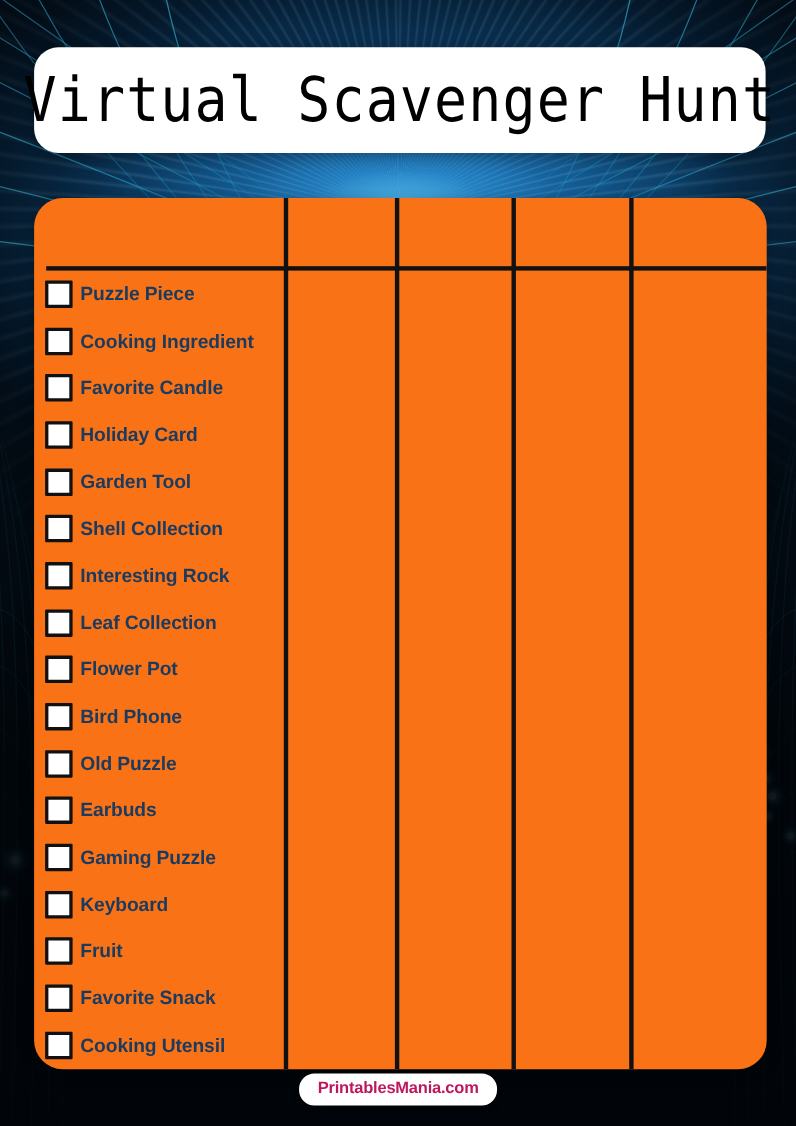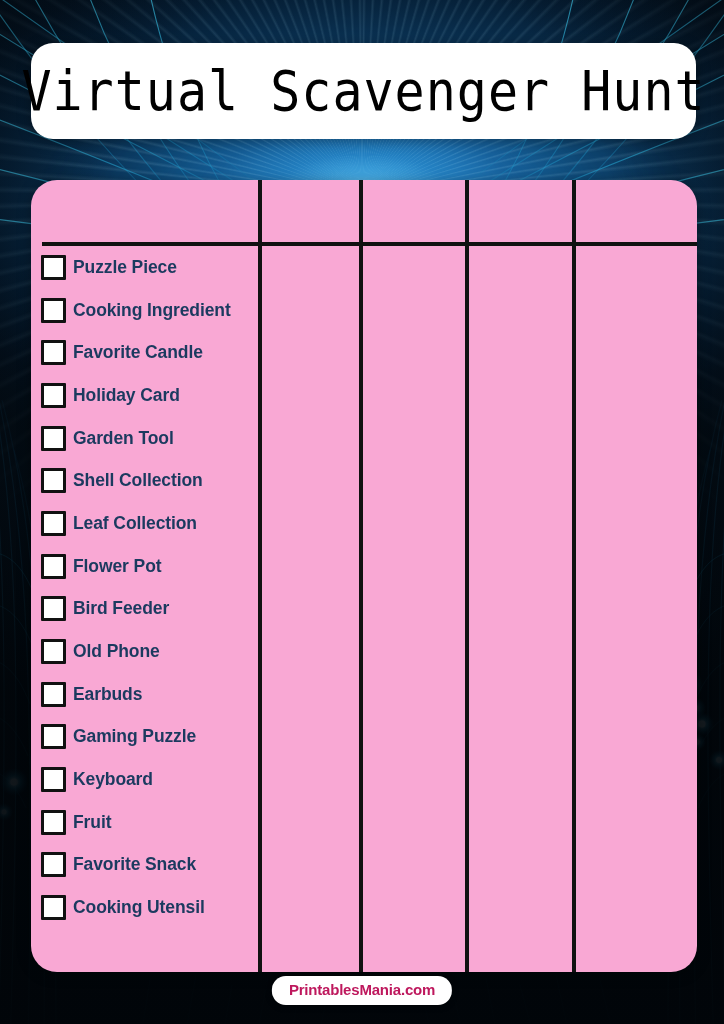--- a/index.html
+++ b/index.html
@@ -108,21 +108,21 @@
     transform: scaleY(1.12);
   }
 
   
   .table-card {
     position: absolute;
     left: 31px;
     top: 180px;
     width: 666px;
     height: 792px;
-    background: #f9a8d4;
+    background: #f97316;
     border-radius: 26px;
     overflow: hidden;
     box-shadow: 0 2px 14px rgba(0,0,0,.35);
   }
 
   
   .col-line {
     position: absolute;
     top: 0;
     bottom: 0;
@@ -362,33 +362,37 @@
         <div class="list-item">
           <span class="checkbox"></span>
           <span class="item-label">Garden Tool</span>
         </div>
         <div class="list-item">
           <span class="checkbox"></span>
           <span class="item-label">Shell Collection</span>
         </div>
         <div class="list-item">
           <span class="checkbox"></span>
+          <span class="item-label">Interesting Rock</span>
+        </div>
+        <div class="list-item">
+          <span class="checkbox"></span>
           <span class="item-label"> Leaf Collection</span>
         </div>
         <div class="list-item">
           <span class="checkbox"></span>
           <span class="item-label">Flower Pot</span>
         </div>
         <div class="list-item">
           <span class="checkbox"></span>
-          <span class="item-label">Bird Feeder</span>
-        </div>
-        <div class="list-item">
-          <span class="checkbox"></span>
-          <span class="item-label">Old Phone</span>
+          <span class="item-label">Bird Phone</span>
+        </div>
+        <div class="list-item">
+          <span class="checkbox"></span>
+          <span class="item-label">Old Puzzle</span>
         </div>
         <div class="list-item">
           <span class="checkbox"></span>
           <span class="item-label">Earbuds</span>
         </div>
         <div class="list-item">
           <span class="checkbox"></span>
           <span class="item-label">Gaming Puzzle</span>
         </div>
         <div class="list-item">

